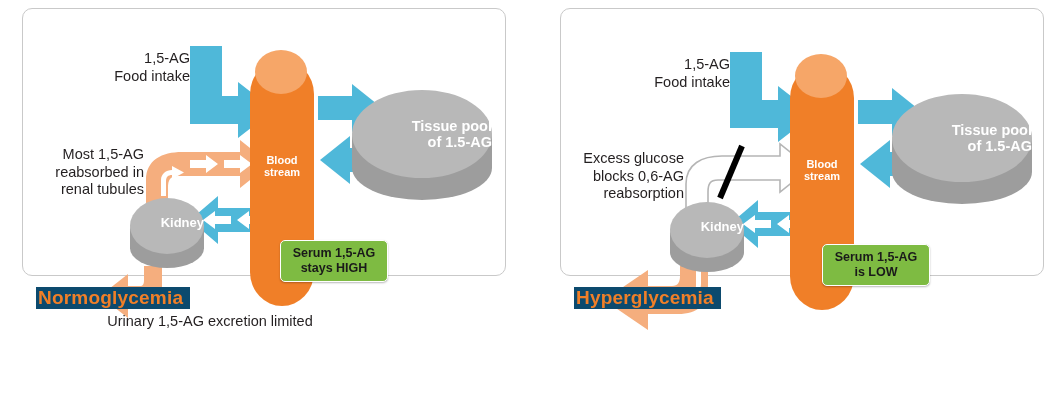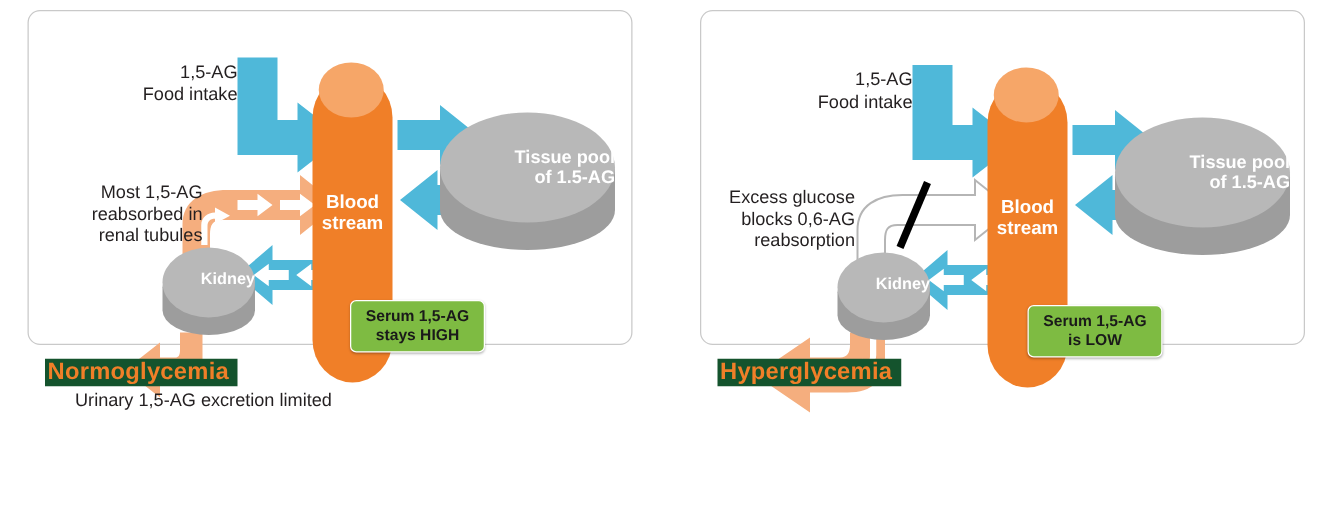--- a/index.html
+++ b/index.html
@@ -14,48 +14,48 @@
   
   .panel{position:absolute;top:8px;height:268px;}
   .panel-card{
     position:absolute;left:0;top:0;right:0;bottom:0;
     border:1px solid #c9c9c9;border-radius:10px;background:#fff;
   }
   .panel-caption{
     position:absolute;left:14px;bottom:-33px;
     color:#F07F28;font-weight:bold;font-size:19px;
     letter-spacing:.2px;white-space:nowrap;
-    background:#14532d;padding:0 7px 0 2px;
+    background:#0c4a6e;padding:0 7px 0 2px;
   }
 
   
   .canvas{position:absolute;left:0;top:0;width:100%;height:100%;}
   .canvas svg{position:absolute;left:0;top:0;}
 
   
   .lbl{
     position:absolute;color:#231f20;font-size:14.5px;line-height:1.22;
     white-space:pre-line;
   }
   .lbl.right{text-align:right;}
-  .lbl.center{}
+  .lbl.center{text-align:center;}
 
   
   .bloodstream{position:absolute;}
   .bs-body{
     position:absolute;left:0;right:0;top:14px;bottom:0;
     background:#F07F28;border-radius:32px/34px;
   }
   .bs-top{
     position:absolute;left:5px;top:4px;width:52px;height:44px;
     background:#F6A668;border-radius:50%;
   }
   .bs-text{
     position:absolute;left:0;right:0;top:108px;
-    color:#ffffff;font-weight:bold;font-size:15px;
+    color:#ffffff;font-weight:bold;font-size:11px;
     text-align:center;line-height:1.12;white-space:pre-line;
   }
 
   
   .disc{position:absolute;}
   .disc-side{
     position:absolute;left:0;right:0;bottom:0;
     background:#9d9d9d;border-radius:50%/34%;
   }
   .disc-top{
@@ -111,21 +111,21 @@
         <path d="M 122,258 L 140,258 L 140,282
                  C 140,292 134,298 124,298
                  L 106,298 L 106,310 L 78,288 L 106,266 L 106,278
                  L 118,278 C 121,278 122,276 122,272 Z" fill="#F5AE7E"></path>
       </svg>
     </div>
 
     <div class="lbl right" style="left:40px;top:42px;width:128px;">1,5-AG
 Food intake</div>
 
-    <div class="lbl right" style="left:2px;top:138px;width:120px;margin-left:18px;">Most 1,5-AG
+    <div class="lbl right" style="left:2px;top:138px;width:120px;">Most 1,5-AG
 reabsorbed in
 renal tubules</div>
 
     <div class="lbl center" style="left:38px;top:305px;width:300px;">Urinary 1,5-AG excretion limited</div>
 
     <div class="bloodstream" style="left:228px;top:38px;width:64px;height:260px;">
       <div class="bs-body"></div>
       <div class="bs-top"></div>
       <div class="bs-text">Blood
 stream</div>

